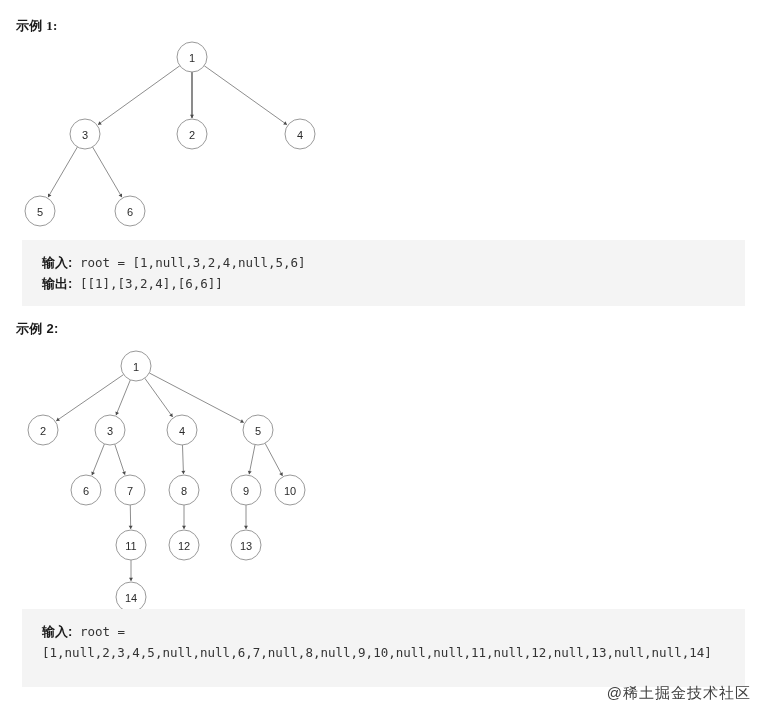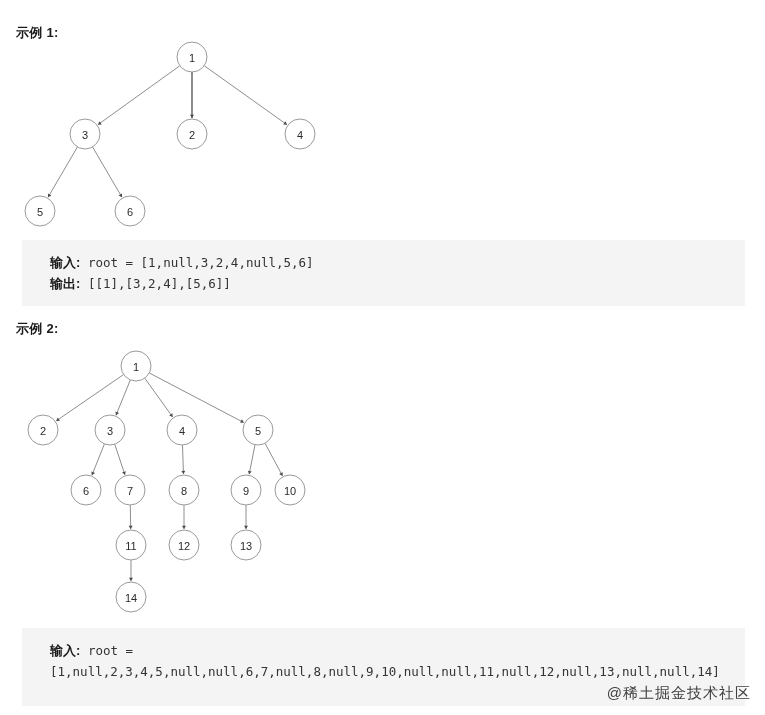--- a/index.html
+++ b/index.html
@@ -16,21 +16,21 @@
     overflow: hidden;
   }
   .section-title {
     position: absolute;
     font-size: 13px;
     font-weight: bold;
     color: #1a1a1a;
     letter-spacing: 0.3px;
     white-space: nowrap;
   }
-  #title-1 { left: 16px; top: 24px; }
+  #title-1 { left: 16px; top: 17px; font-family: Liberation Serif, serif; }
   #title-2 { left: 16px; top: 320px; }
 
   .tree-svg {
     position: absolute;
     left: 0;
   }
   #tree-1 { top: 26px; }
   #tree-2 { top: 336px; }
 
   .node-circle {
@@ -64,30 +64,30 @@
     background: #f4f4f4;
     box-sizing: border-box;
     padding: 12px 18px 12px 20px;
     font-family: "DejaVu Sans Mono", "Liberation Mono", monospace;
     font-size: 12.5px;
     line-height: 21px;
     color: #333333;
     white-space: nowrap;
   }
   #code-1 { left: 22px; top: 240px; width: 723px; height: 66px; }
-  #code-2 { left: 22px; top: 628px; width: 723px; height: 78px; }
+  #code-2 { left: 22px; top: 609px; width: 723px; height: 78px; }
 
   .io-label {
     font-family: "Liberation Sans", "DejaVu Sans", sans-serif;
     font-weight: bold;
     font-size: 13px;
     color: #1a1a1a;
   }
   .code-text { color: #333333; }
-  .code-line { display: block; margin-left: 8px; }
+  .code-line { display: block; }
 
   .watermark {
     position: absolute;
     right: 14px;
     bottom: 12px;
     font-family: "Liberation Sans", "DejaVu Sans", sans-serif;
     font-size: 15px;
     color: #404040;
     letter-spacing: 1px;
     white-space: nowrap;
@@ -136,21 +136,21 @@
     </g>
   </svg>
 
 <div class="code-block" id="code-1">
   <span class="code-line">
     <span class="io-label">输入:</span>
     <span class="code-text">root = [1,null,3,2,4,null,5,6]</span>
   </span>
   <span class="code-line">
     <span class="io-label">输出:</span>
-    <span class="code-text">[[1],[3,2,4],[5,6]]</span>
+    <span class="code-text">[[1],[3,2,4],[6,6]]</span>
   </span>
 </div>
 
 <div class="section-title" id="title-2">示例 2:</div>
 
 <svg class="tree-svg" id="tree-2" width="765" height="292">
     <line x1="123.6432492168202" y1="38.50357043143556" x2="56.180534168725124" y2="84.92952487313539" class="edge-line"></line>
     <polygon points="56.180534168725124,84.92952487313539 57.691902086738935,81.48104361084056 59.94137991820136,84.74981608468438" class="arrow-head"></polygon>
     <line x1="130.35434429566092" y1="43.89699865683464" x2="116.02203275129501" y2="79.17653476604305" class="edge-line"></line>
     <polygon points="116.02203275129501,79.17653476604305 115.38832961254336,75.46510965809107 119.06454899056469,76.95857378041224" class="arrow-head"></polygon>

